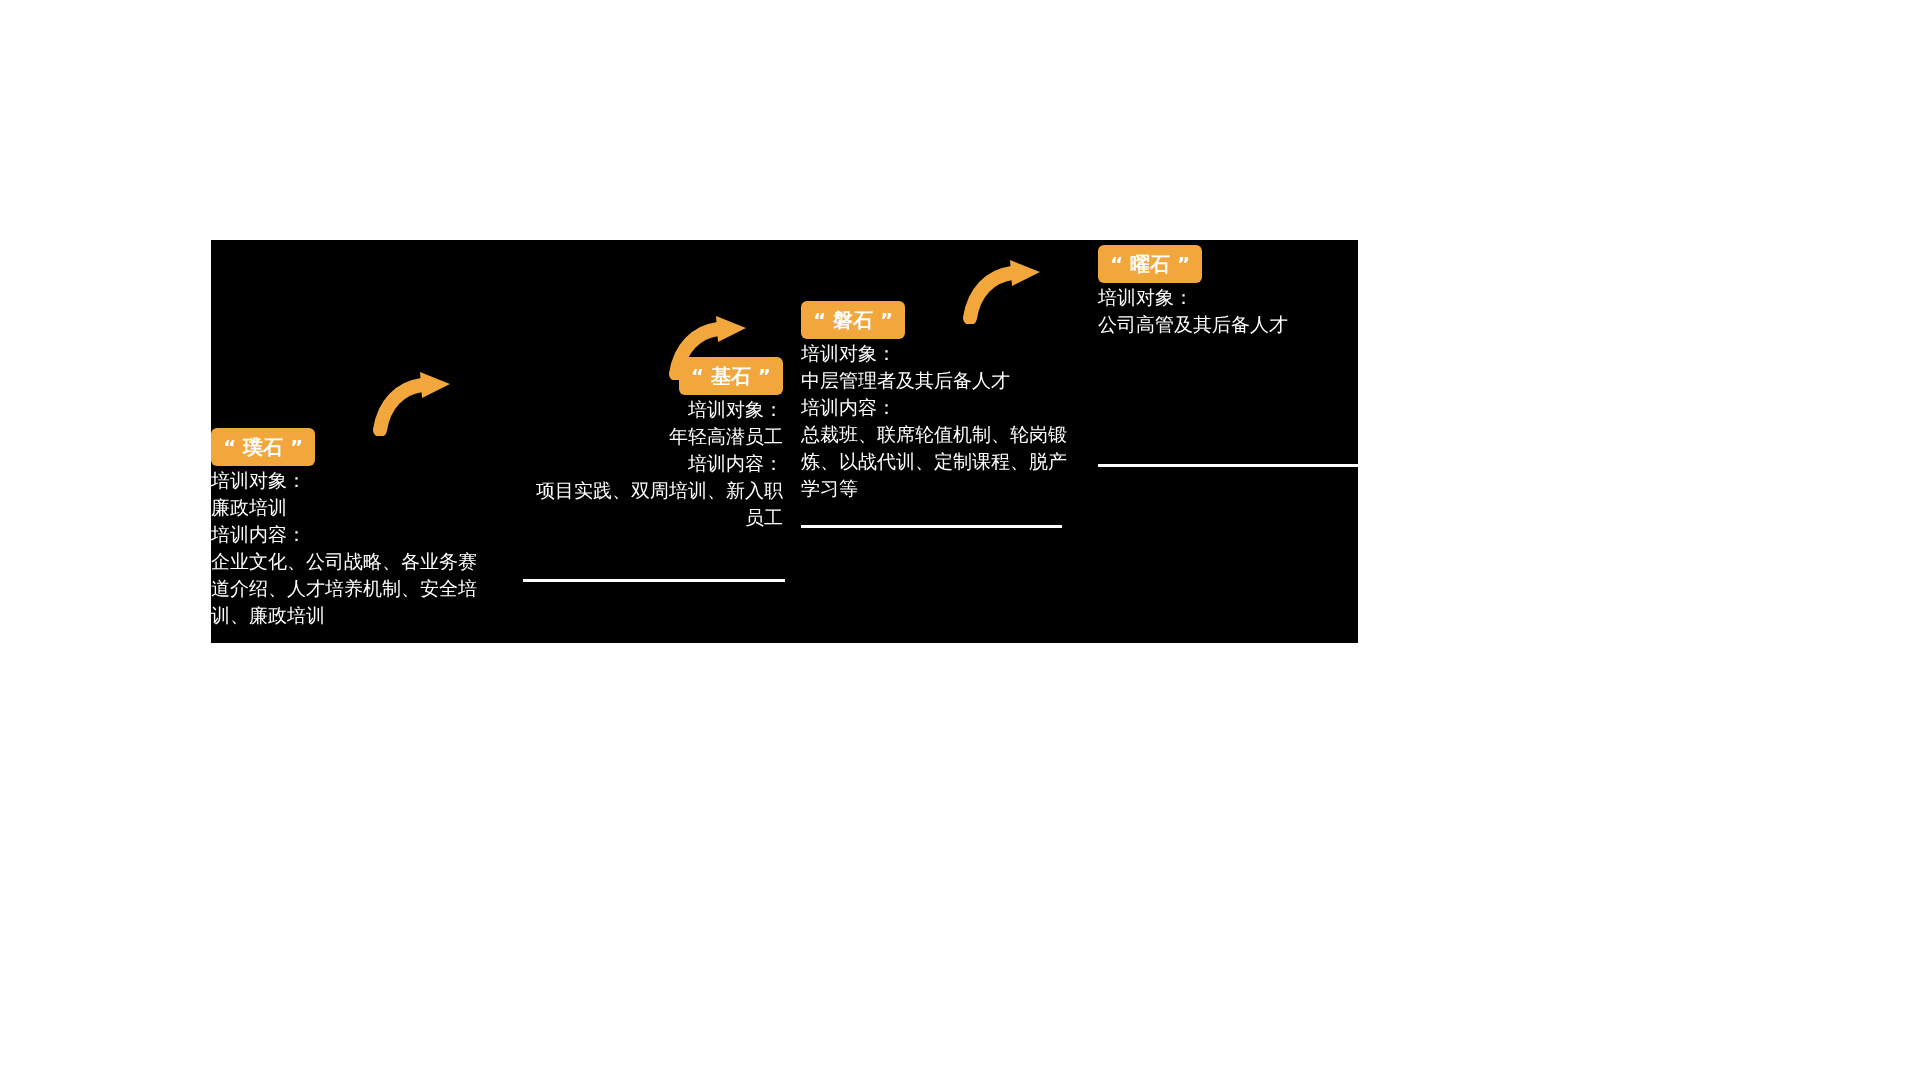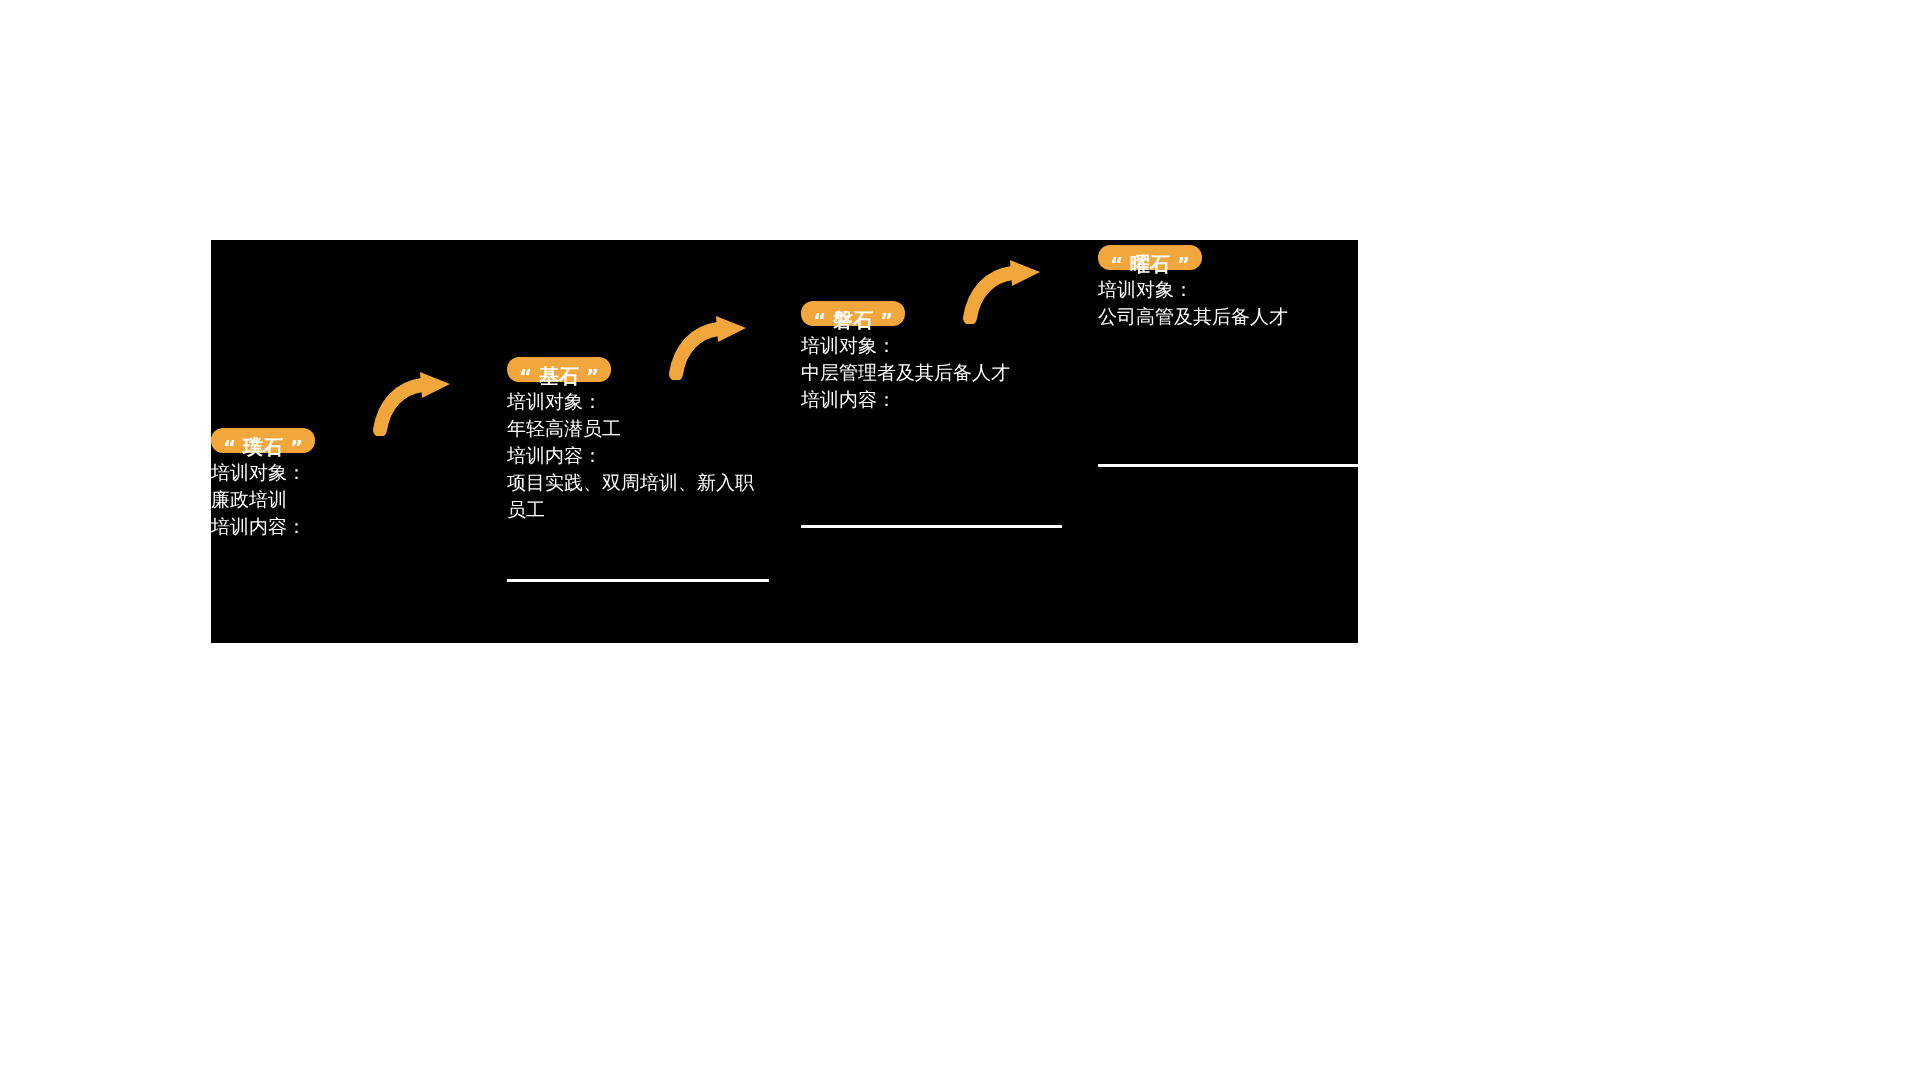--- a/index.html
+++ b/index.html
@@ -11,33 +11,33 @@
     overflow: hidden;
   }
   .canvas {
     position: absolute;
     left: 211px; top: 240px;
     width: 1147px; height: 403px;
     background: var(--bg, #000000);
   }
   .stage { position: absolute; color: var(--text, #ffffff); }
   .stage-1 { left: 0px;   top: 188px; width: 270px; }
-  .stage-2 { left: 296px; top: 117px; width: 260px; }
+  .stage-2 { left: 312px; top: 117px; width: 260px; text-align: right; }
   .stage-3 { left: 590px; top: 61px;  width: 270px; }
   .stage-4 { left: 887px; top: 5px;   width: 262px; }
   .badge {
     display: inline-block;
     background: var(--accent, #F2A73D);
     color: #ffffff;
     font-size: 20px;
     font-weight: 700;
-    height: 25px;
+    height: 38px;
     line-height: 38px;
     padding: 0 12px;
-    border-radius: 12px;
+    border-radius: 6px;
     white-space: nowrap;
   }
   .textblock {
     margin-top: 1px;
     font-size: 19px;
     line-height: 27px;
     word-break: break-word;
   }
   .label { font-weight: 400; }
   .value { font-weight: 400; }
@@ -66,20 +66,21 @@
 <div class="canvas">
 
   <div class="stage stage-1">
     <div class="badge">
       <span>“ 璞石 ”</span>
     </div>
     <div class="textblock">
       <div class="label">培训对象：</div>
       <div class="value">廉政培训</div>
       <div class="label">培训内容：</div>
+      <div class="value">企业文化、公司战略、各业务赛道介绍、人才培养机制、安全培训、廉政培训</div>
     </div>
     <div class="underline"></div>
   </div>
 
   <div class="stage stage-2">
     <div class="badge">
       <span>“ 基石 ”</span>
     </div>
     <div class="textblock">
       <div class="label">培训对象：</div>
@@ -91,20 +92,21 @@
   </div>
 
   <div class="stage stage-3">
     <div class="badge">
       <span>“ 磐石 ”</span>
     </div>
     <div class="textblock">
       <div class="label">培训对象：</div>
       <div class="value">中层管理者及其后备人才</div>
       <div class="label">培训内容：</div>
+      <div class="value">总裁班、联席轮值机制、轮岗锻炼、以战代训、定制课程、脱产学习等</div>
     </div>
     <div class="underline"></div>
   </div>
 
   <div class="stage stage-4">
     <div class="badge">
       <span>“ 曜石 ”</span>
     </div>
     <div class="textblock">
       <div class="label">培训对象：</div>

